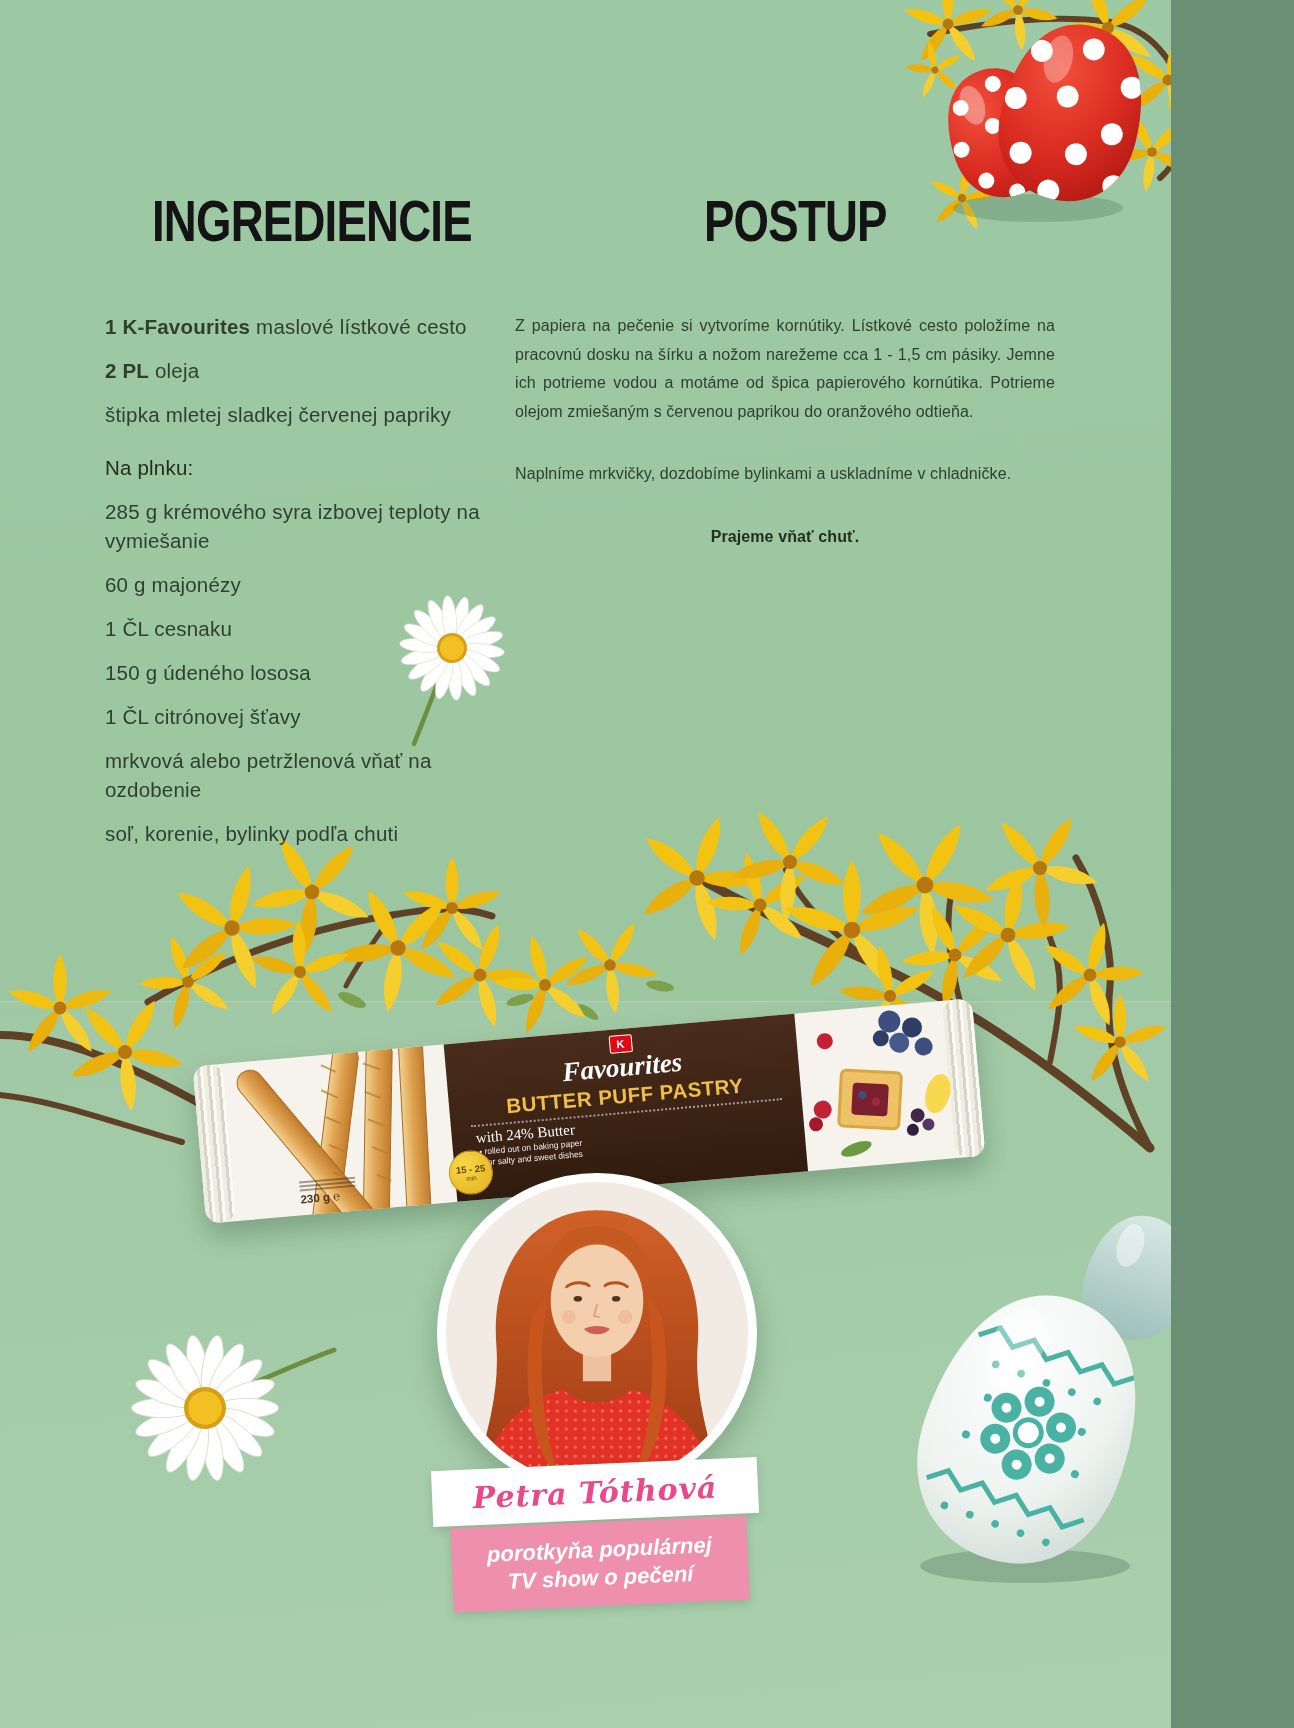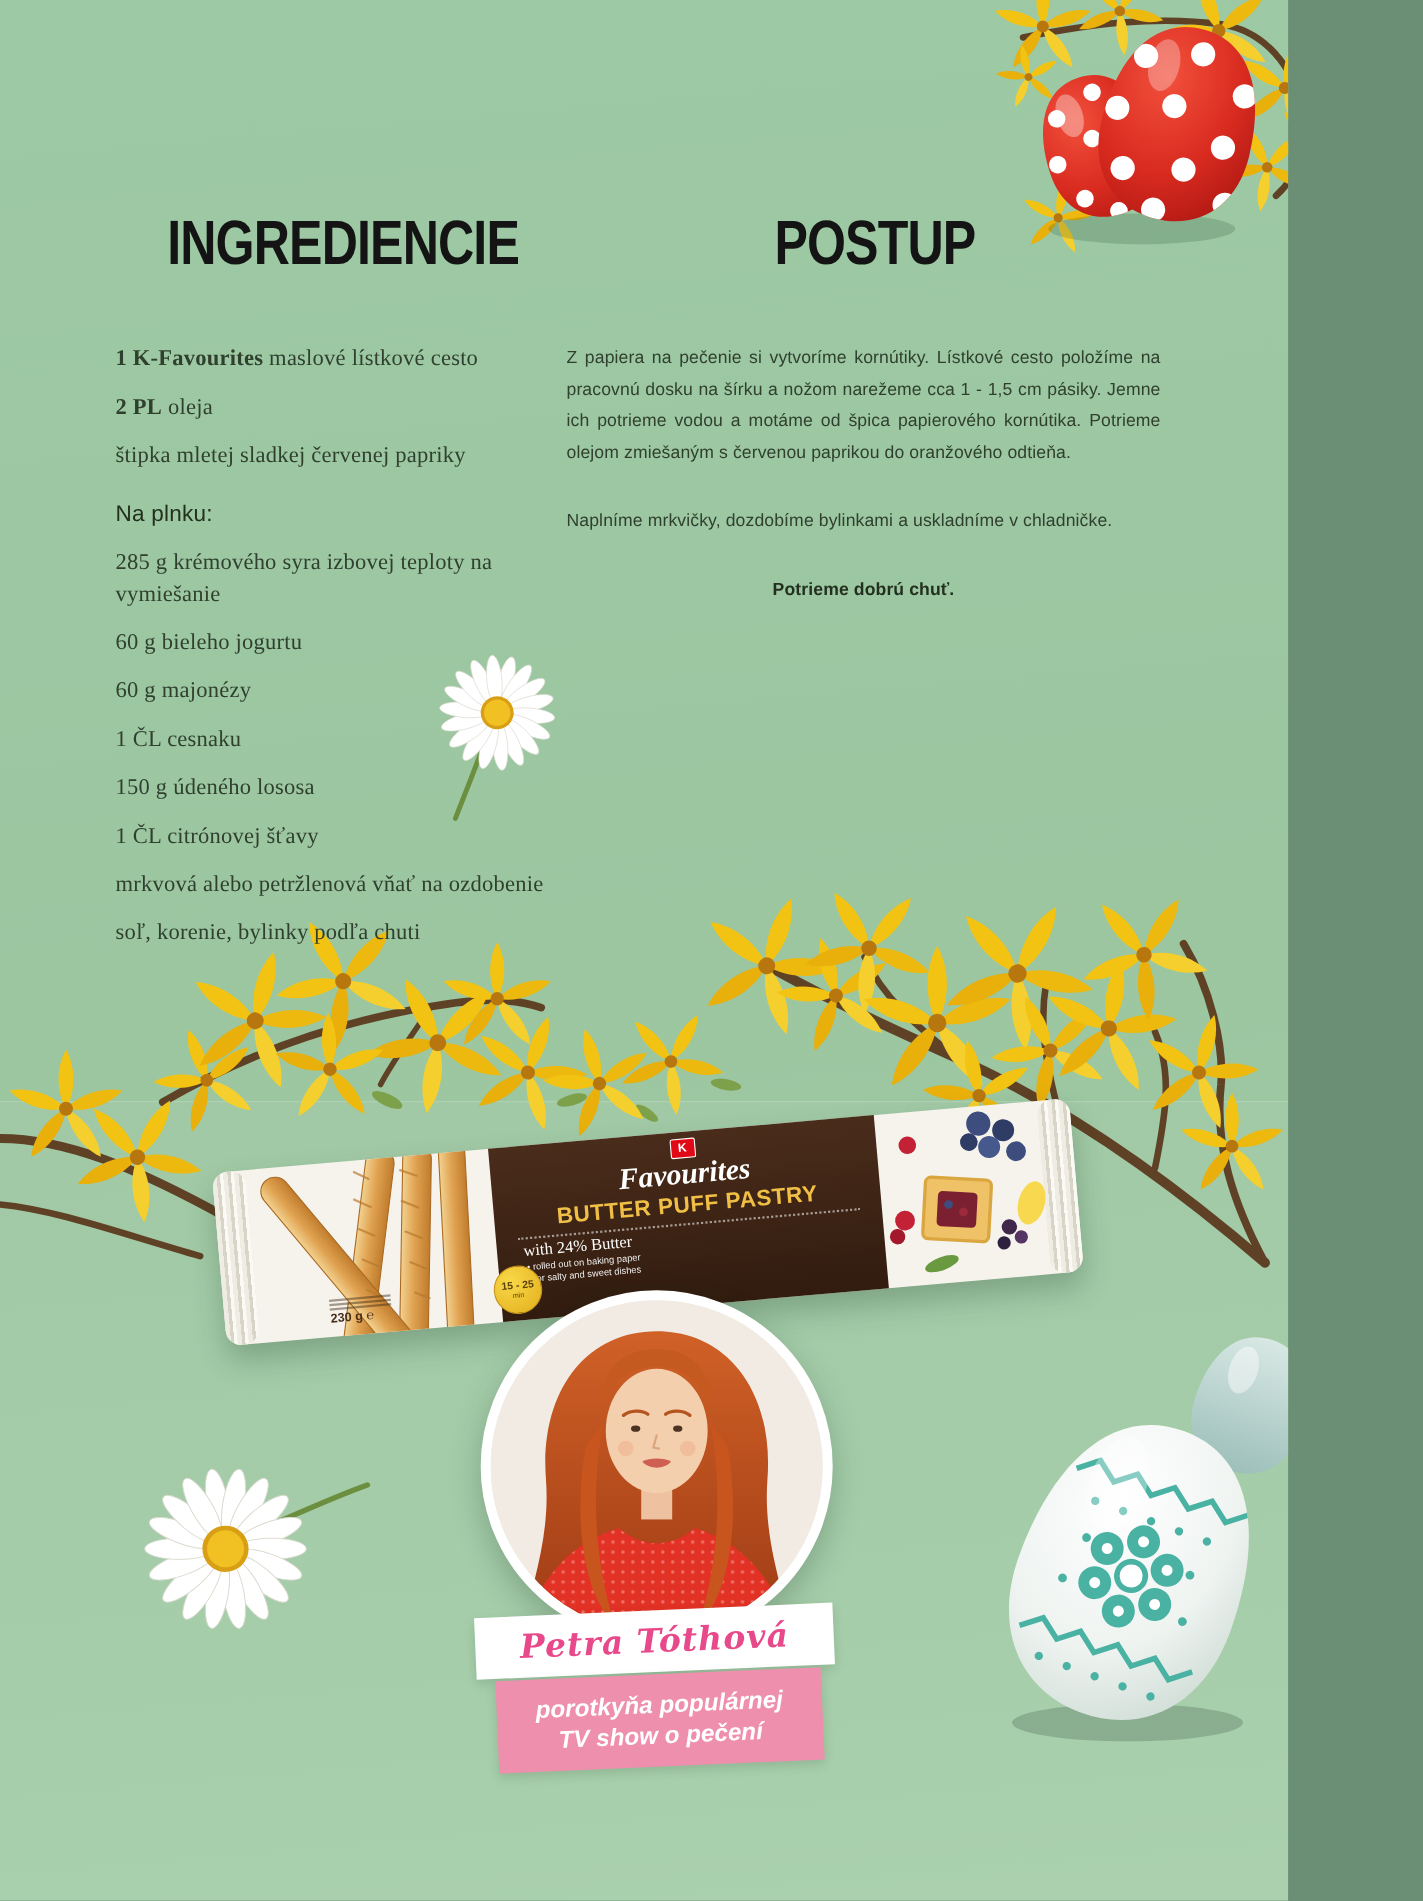--- a/index.html
+++ b/index.html
@@ -13,21 +13,21 @@
 
   
   .title{z-index:2;font-weight:700;font-size:57px;color:#141414;letter-spacing:-1px;
          transform:scaleX(.8);transform-origin:left top;white-space:nowrap;}
   #t-ing{left:152px;top:150px;}
   #t-post{left:704px;top:150px;}
 
   
   .ing-col{left:105px;top:312px;width:392px;z-index:2;color:#30402f;font-size:20.5px;
            line-height:29px;letter-spacing:.2px;}
-  .ing-item{margin-bottom:15px;font-family:Liberation Serif, serif;}
+  .ing-item{margin-bottom:15px;}
   .ing-item .pfx{font-weight:400;}
   .ing-item:nth-child(1) .pfx,.ing-item:nth-child(2) .pfx{font-weight:600;}
   .ing-head{font-weight:400;margin:24px 0 15px 0;color:#23301f;}
 
   
   .steps-col{left:515px;top:312px;width:540px;z-index:2;color:#30402f;font-size:16px;
              line-height:28.5px;letter-spacing:.1px;text-align:justify;}
   .steps-col p{margin:0 0 34px 0;}
   .closing{font-weight:700;text-align:center;color:#23301f;margin-top:0;}
 
@@ -297,33 +297,32 @@
 
   <h1 class="abs title" id="t-ing">INGREDIENCIE</h1>
   <h1 class="abs title" id="t-post">POSTUP</h1>
 
   <div class="abs ing-col">
     <div class="ing-item"><span class="pfx">1 K-Favourites</span><span> maslové lístkové cesto</span></div>
     <div class="ing-item"><span class="pfx">2 PL</span><span> oleja</span></div>
     <div class="ing-item"><span>štipka mletej sladkej červenej papriky</span></div>
     <div class="ing-head">Na plnku:</div>
     <div class="ing-item"><span class="pfx">285 g</span><span> krémového syra izbovej teploty na vymiešanie</span></div>
-    <div class="ing-item"><span class="pfx">60 g</span><span> bieleho jogurtu</span></div>
     <div class="ing-item"><span class="pfx">60 g</span><span> majonézy</span></div>
     <div class="ing-item"><span class="pfx">1 ČL</span><span> cesnaku</span></div>
     <div class="ing-item"><span class="pfx">150 g</span><span> údeného lososa</span></div>
     <div class="ing-item"><span class="pfx">1 ČL</span><span> citrónovej šťavy</span></div>
     <div class="ing-item"><span>mrkvová alebo petržlenová vňať na ozdobenie</span></div>
     <div class="ing-item"><span>soľ, korenie, bylinky podľa chuti</span></div>
   </div>
 
   <div class="abs steps-col">
     <p>Z papiera na pečenie si vytvoríme kornútiky. Lístkové cesto položíme na pracovnú dosku na šírku a nožom narežeme cca 1 - 1,5 cm pásiky. Jemne ich potrieme vodou a motáme od špica papierového kornútika. Potrieme olejom zmiešaným s červenou paprikou do oranžového odtieňa.</p>
     <p>Naplníme mrkvičky, dozdobíme bylinkami a uskladníme v chladničke.</p>
-    <p class="closing">Potrieme dobrú chuť.</p>
+    <p class="closing">Prajeme vňať chuť.</p>
   </div>
 
   <div class="abs pkg">
     <div class="abs pkg-end l"></div>
     <div class="abs pkg-end r"></div>
 
     <svg class="abs pkg-left-art" viewBox="0 0 226 158">
       <defs>
         <linearGradient id="pst" x1="0" y1="0" x2="1" y2="0">
           <stop offset="0%" stop-color="#f2d291"></stop>

